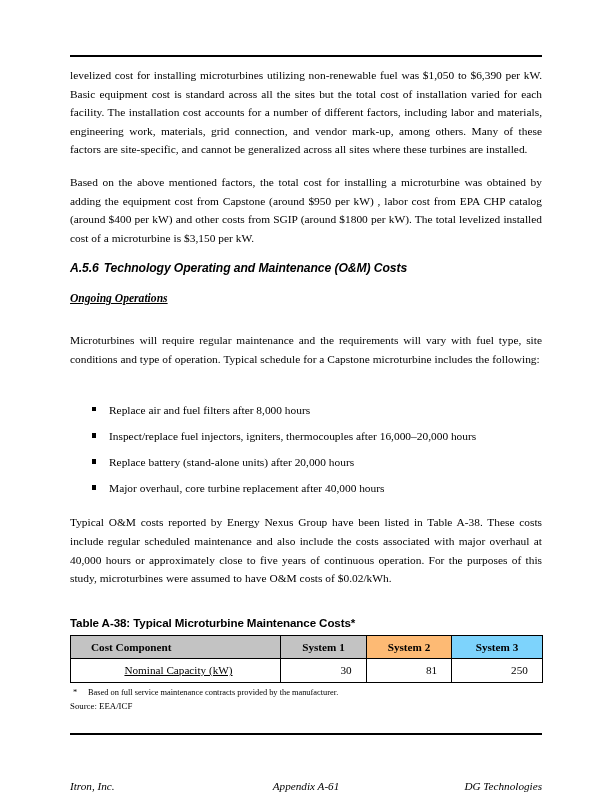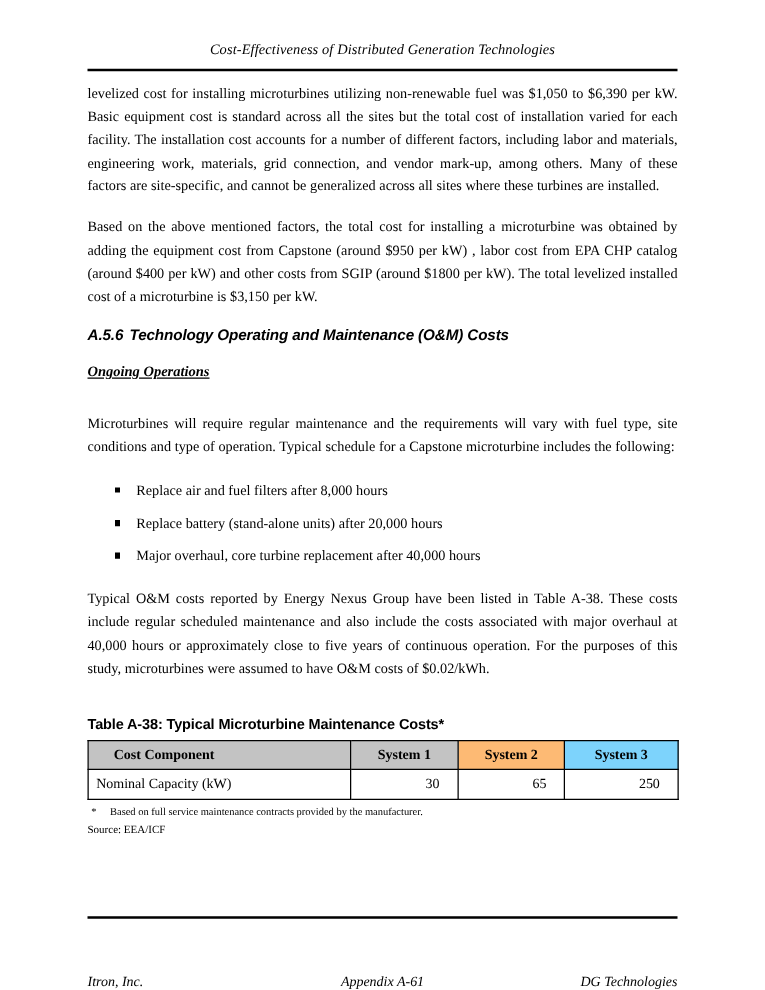--- a/index.html
+++ b/index.html
@@ -76,21 +76,21 @@
     font-size: 11.6px;
     text-decoration: underline;
     margin: 0 0 13px 0;
     display: inline-block;
   }
   .sub-heading-wrap { margin: 0 0 13px 0; }
 
   
   ul.bullets {
     list-style: none;
-    margin: 16px 0 16px 0;
+    margin: 32px 0 16px 0;
     padding: 0;
   }
   ul.bullets li {
     position: relative;
     padding-left: 39px;
     font-size: 11.4px;
     line-height: 18.6px;
     margin-bottom: 7.5px;
   }
   ul.bullets li .marker {
@@ -126,22 +126,23 @@
   table.data thead th {
     background: #c3c3c3;
     font-weight: bold;
   }
   table.data thead th.first {
     text-align: left;
     padding-left: 20px;
   }
   table.data thead th.sys { }
   table.data td.label {
-    text-align: left;
+    text-align: center;
     padding-left: 6px;
+    text-decoration: underline;
   }
   table.data td.val { text-align: center; padding-left: 45px; }
 
   .col-1 { width: 210px; }
   .col-2 { width: 86px; }
   .col-3 { width: 85px; }
   .col-4 { width: 91px; }
 
   
   .footnote {
@@ -188,21 +189,20 @@
     text-align: center;
   }
   .footer .left { text-align: left; }
   .footer .right { text-align: right; margin-left: auto; }
 </style>
 </head>
 <body>
 
 <div class="page">
 
-  <div class="running-header">Cost-Effectiveness of Distributed Generation Technologies</div>
   <div class="header-rule"></div>
 
   <div class="content">
 
     <p class="body">levelized cost for installing microturbines utilizing non-renewable fuel was $1,050 to $6,390 per kW.  Basic equipment cost is standard across all the sites but the total cost of installation varied for each facility.  The installation cost accounts for a number of different factors, including labor and materials, engineering work, materials, grid connection, and vendor mark-up, among others.  Many of these factors are site-specific, and cannot be generalized across all sites where these turbines are installed.</p>
 
     <p class="body">Based on the above mentioned factors, the total cost for installing a microturbine was obtained by adding the equipment cost from Capstone (around $950 per kW) , labor cost from EPA CHP catalog (around $400 per kW) and other costs from SGIP (around $1800 per kW).  The total levelized installed cost of a microturbine is $3,150 per kW.</p>
 
     <div class="sec-heading">
       <span class="num">A.5.6</span><span>Technology Operating and Maintenance (O&amp;M) Costs</span>
@@ -211,20 +211,24 @@
     <div class="sub-heading-wrap">
       <span class="sub-heading">Ongoing Operations</span>
     </div>
 
     <p class="body">Microturbines will require regular maintenance and the requirements will vary with fuel type, site conditions and type of operation.  Typical schedule for a Capstone microturbine includes the following:</p>
 
     <ul class="bullets">
       <li>
         <span class="marker"></span>
         <span>Replace air and fuel filters after 8,000 hours</span>
+      </li>
+      <li>
+        <span class="marker"></span>
+        <span>Inspect/replace fuel injectors, igniters, thermocouples after 16,000–20,000 hours</span>
       </li>
       <li>
         <span class="marker"></span>
         <span>Replace battery (stand-alone units) after 20,000 hours</span>
       </li>
       <li>
         <span class="marker"></span>
         <span>Major overhaul, core turbine replacement after 40,000 hours</span>
       </li>
     </ul>
@@ -247,21 +251,21 @@
           <th class="first" style="background: rgb(195, 195, 195);">Cost Component</th>
           <th class="sys" style="background: rgb(195, 195, 195);">System 1</th>
           <th class="sys" style="background: #fdba74;">System 2</th>
           <th class="sys" style="background: #7dd3fc;">System 3</th>
         </tr>
       </thead>
       <tbody>
         <tr>
           <td class="label">Nominal Capacity (kW)</td>
           <td class="val">30</td>
-          <td class="val">65</td>
+          <td class="val">81</td>
           <td class="val">250</td>
         </tr>
       </tbody>
     </table>
 
     <div class="footnote">
       <span class="star">*</span><span>Based on full service maintenance contracts provided by the manufacturer.</span>
     </div>
     <div class="source-line">Source:  EEA/ICF</div>
 

